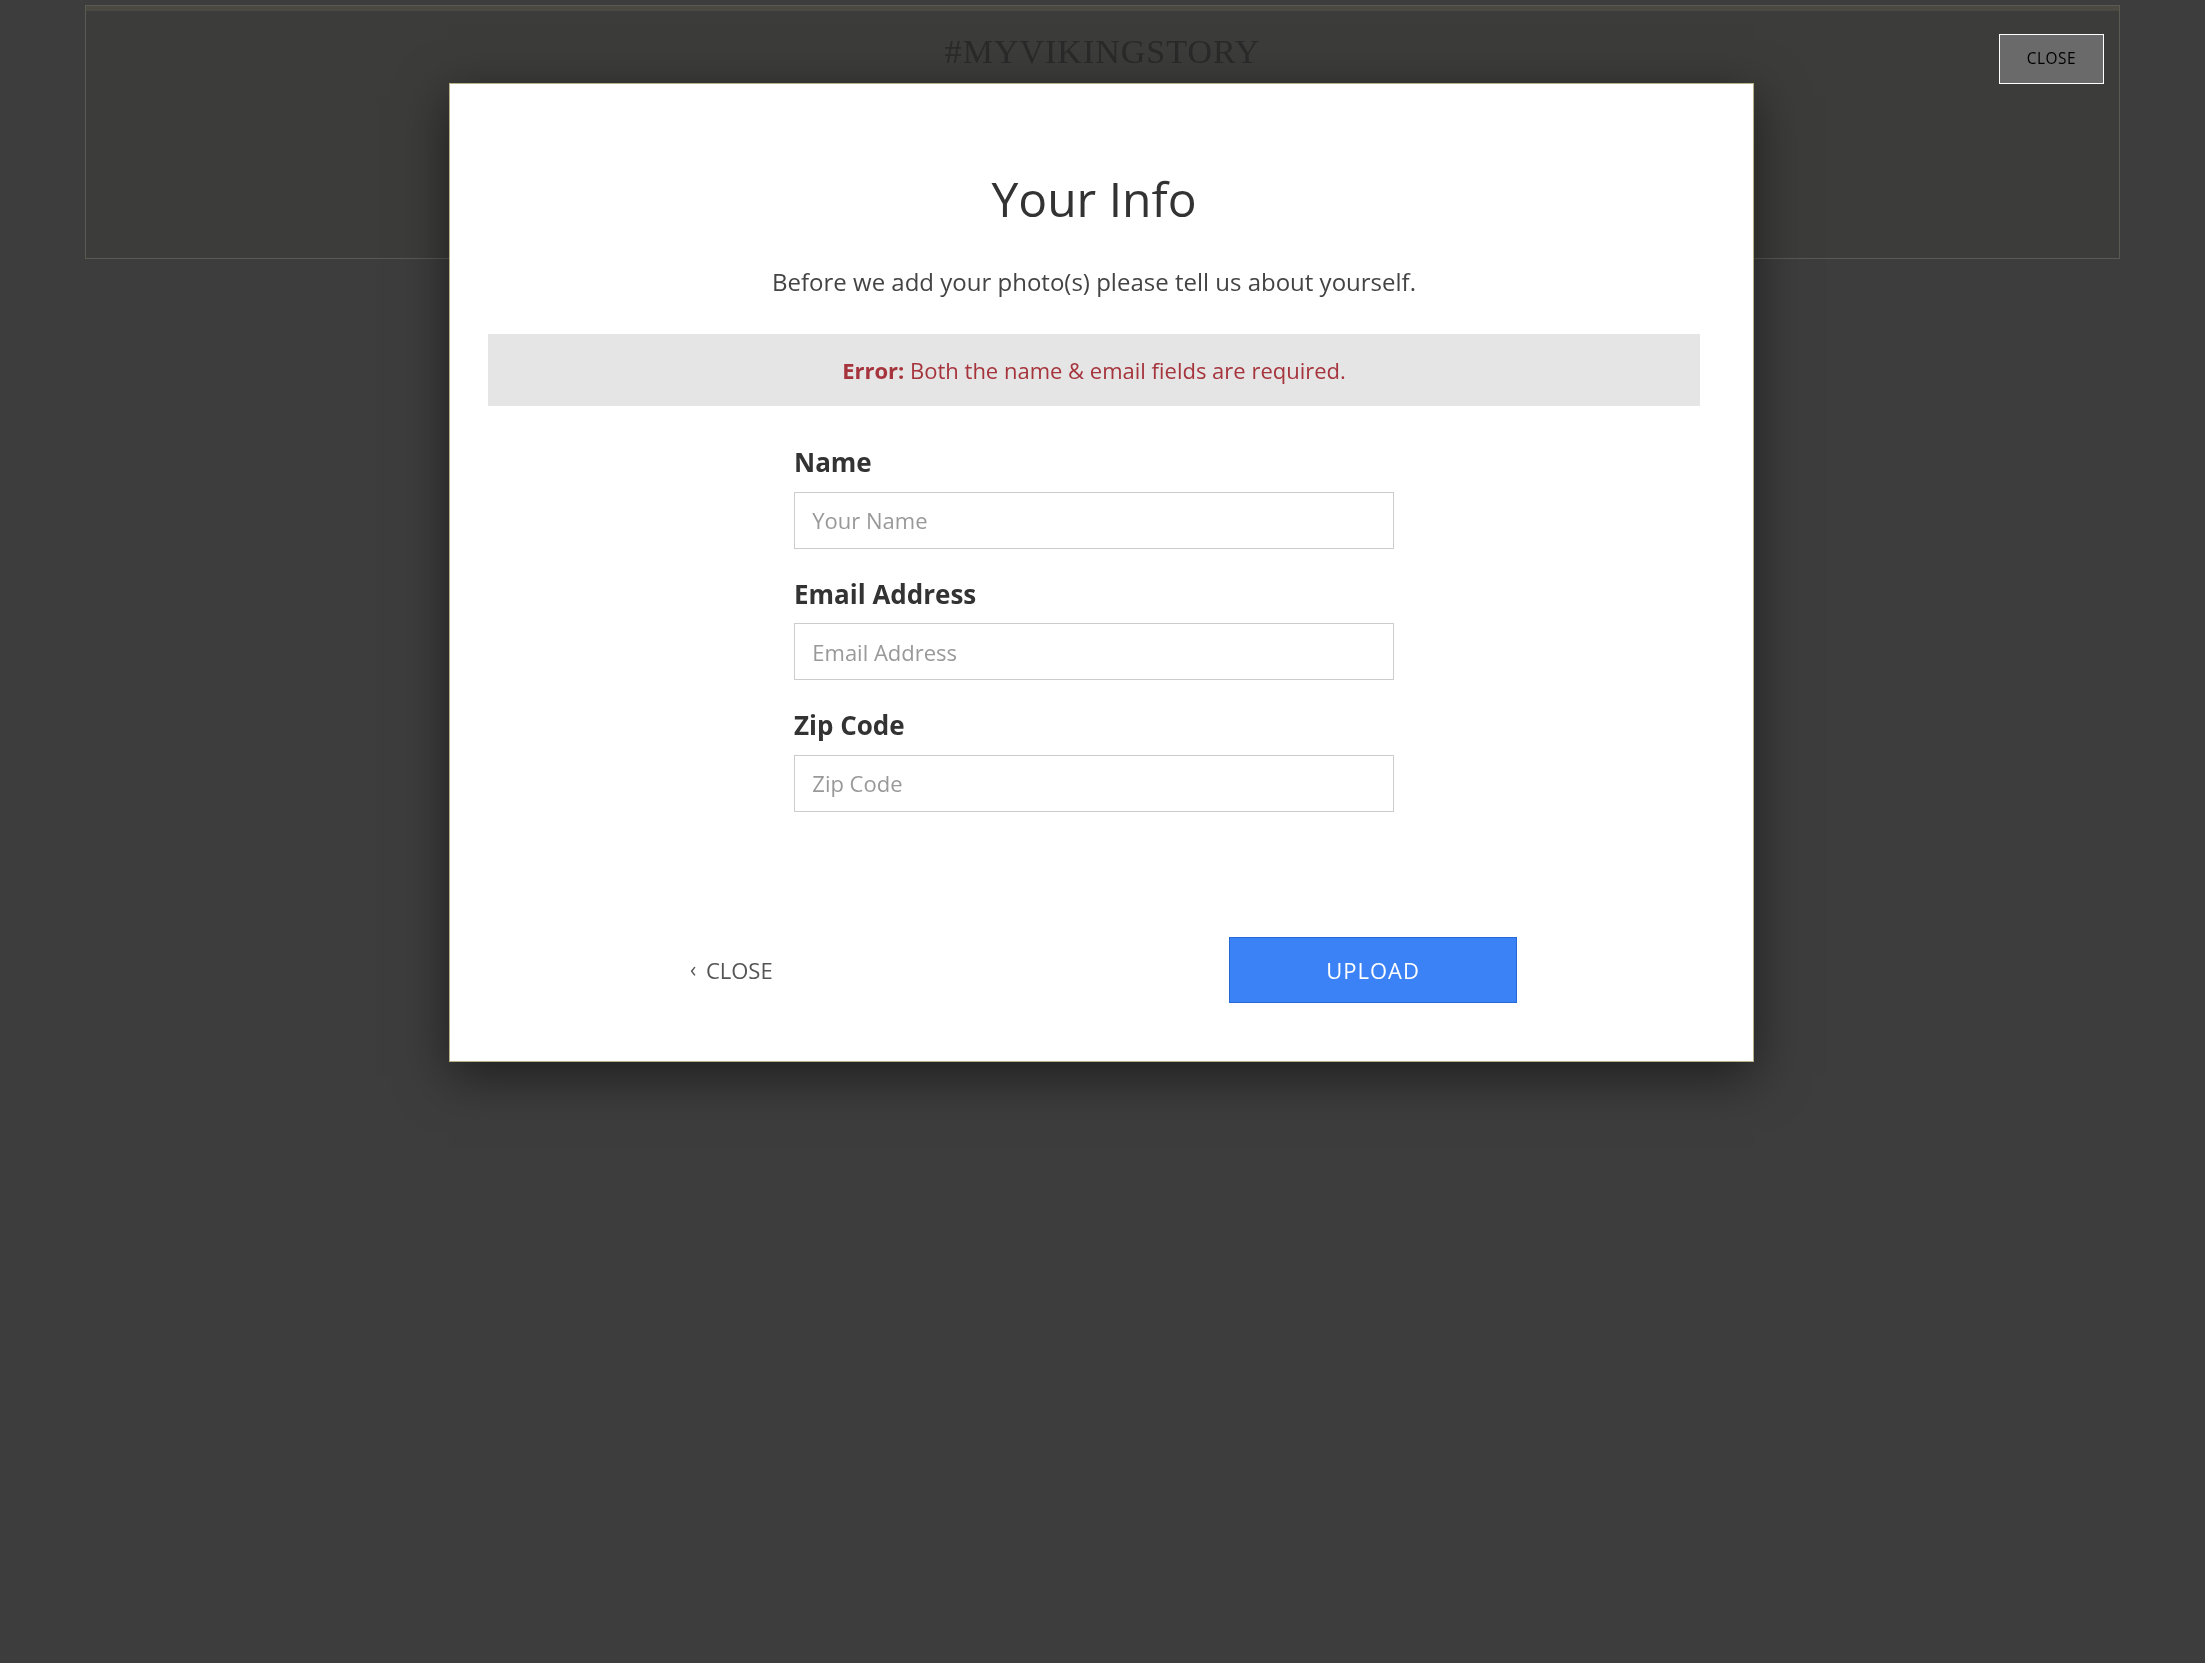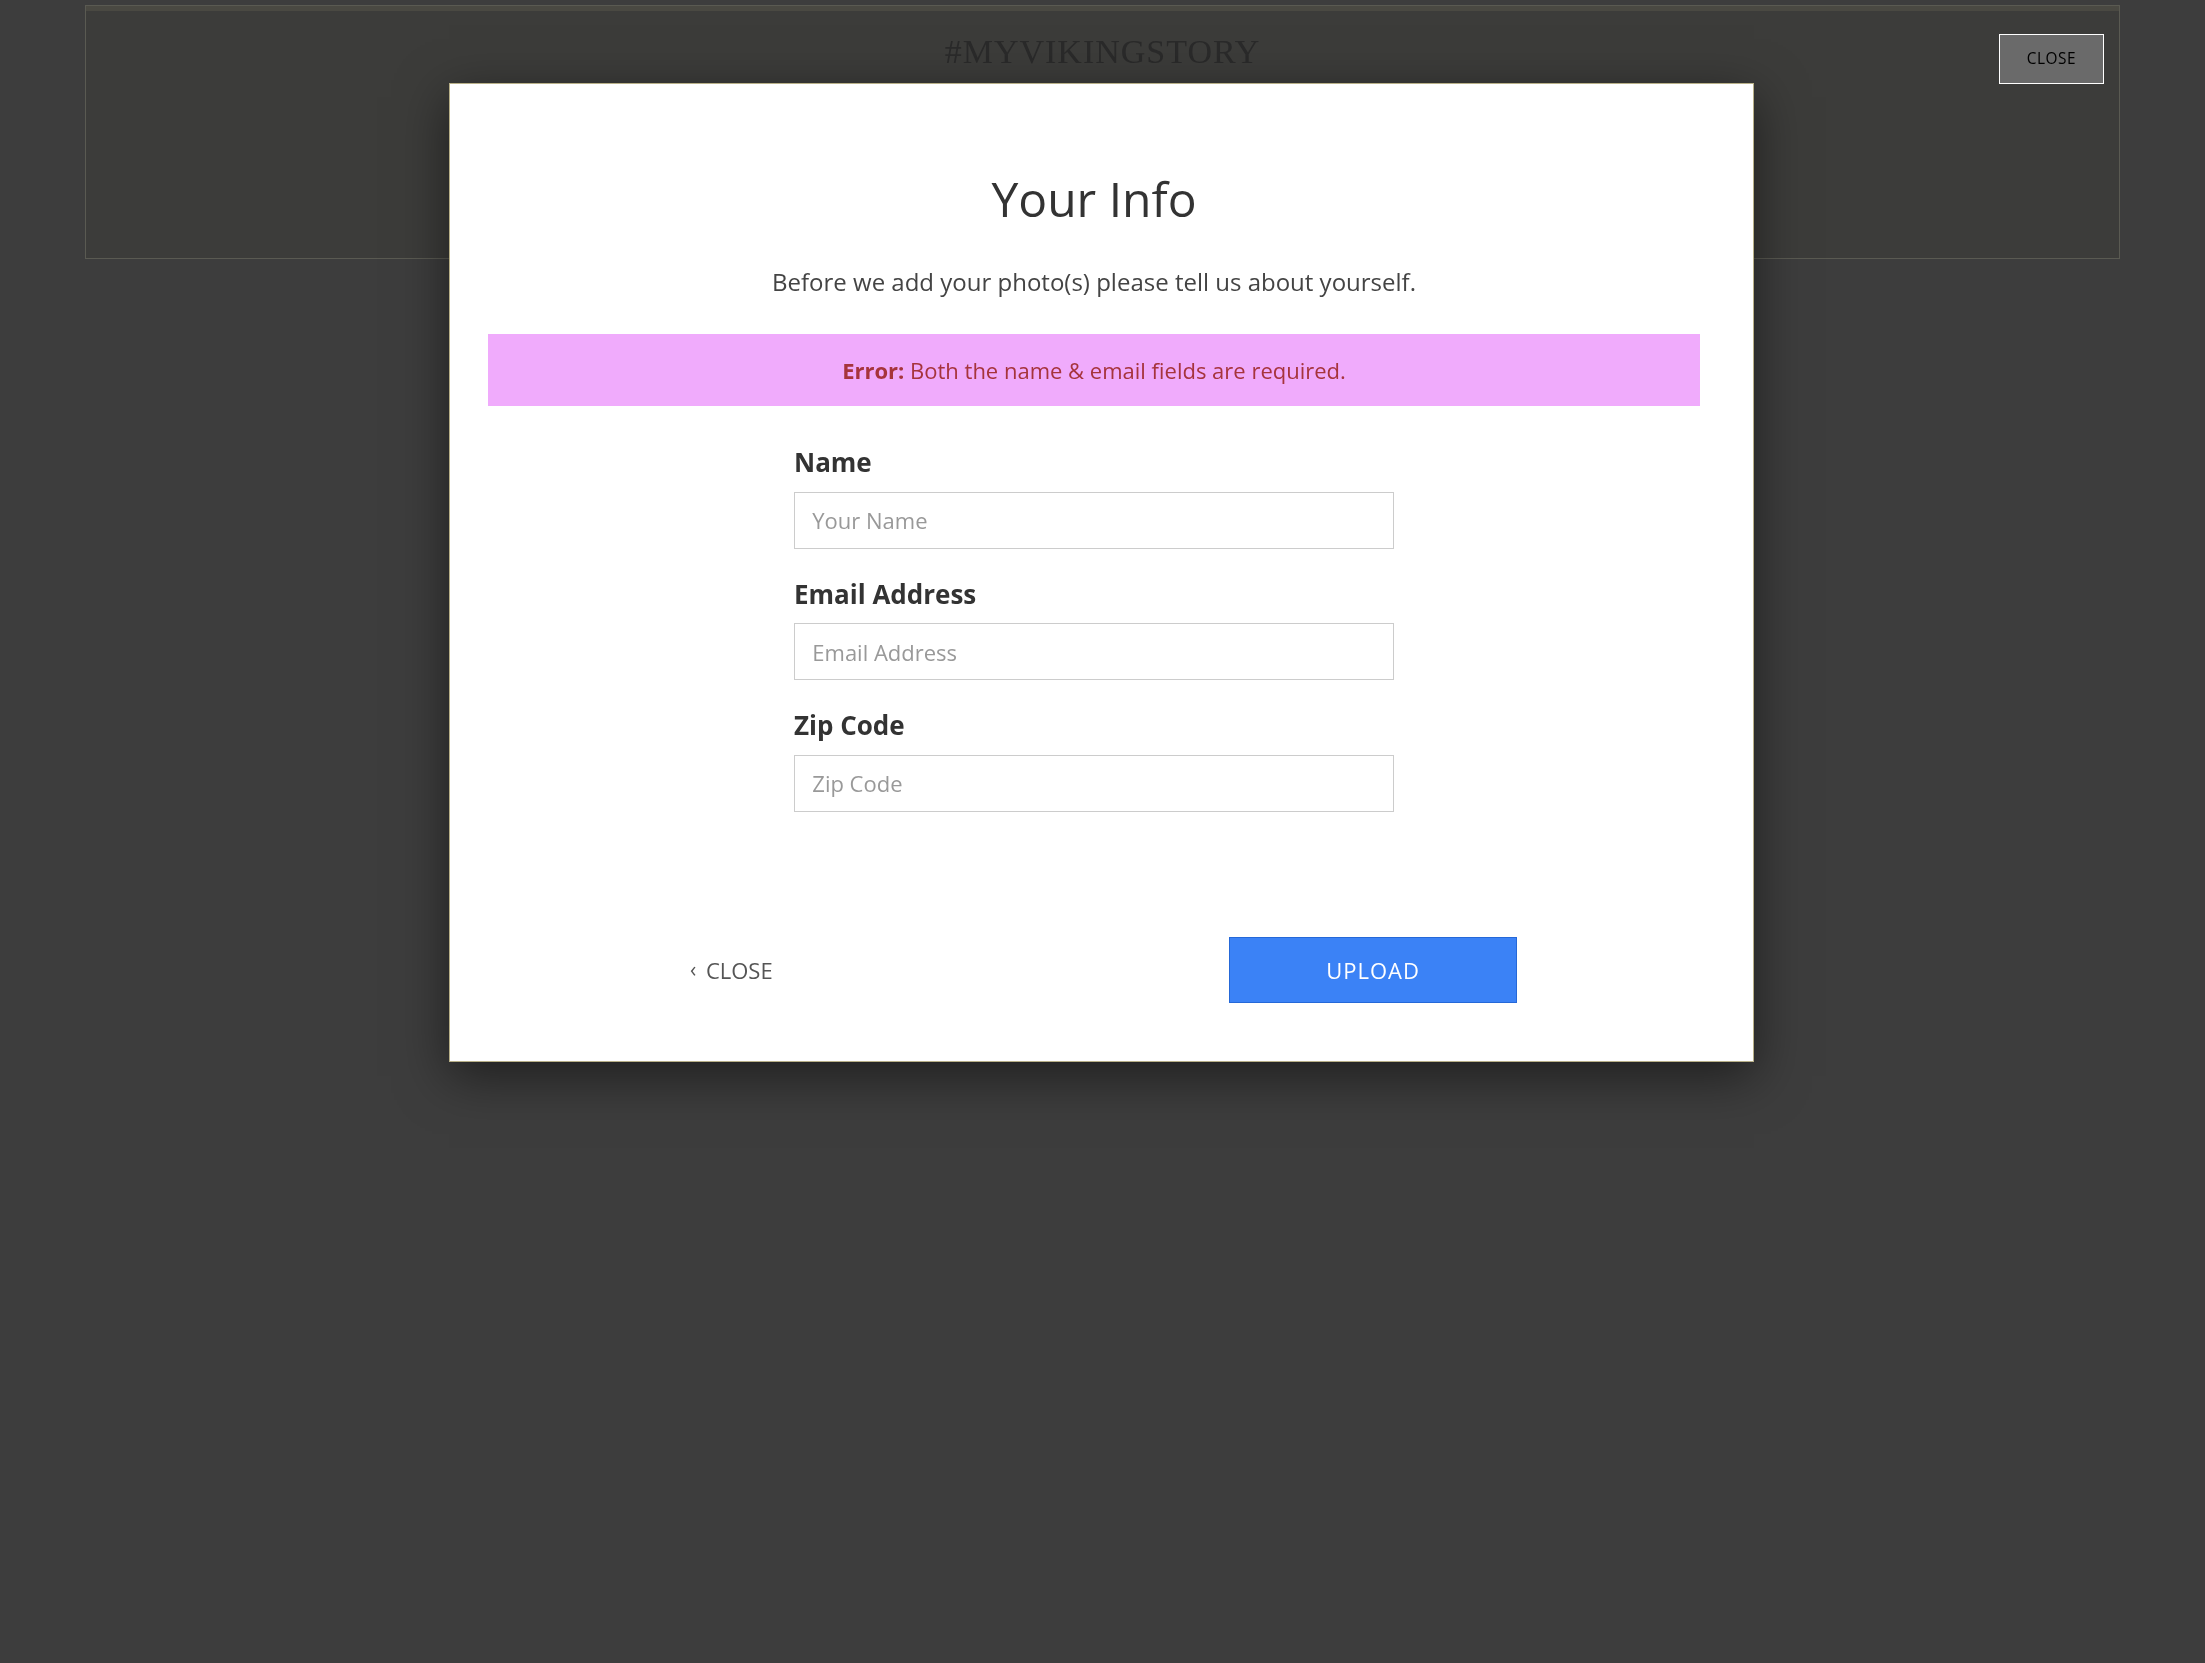--- a/index.html
+++ b/index.html
@@ -102,21 +102,21 @@
     }
     
     .modal-subtitle {
       text-align: center;
       font-size: 24px;
       color: #444444;
       margin-bottom: 36px;
     }
     
     .error-banner {
-      background: #f0abfc;
+      background: #e5e5e5;
       color: #a6343c;
       text-align: center;
       padding: 21px;
       margin-bottom: 38px;
       font-size: 22px;
     }
     
     .error-label {
       font-weight: 700;
     }

